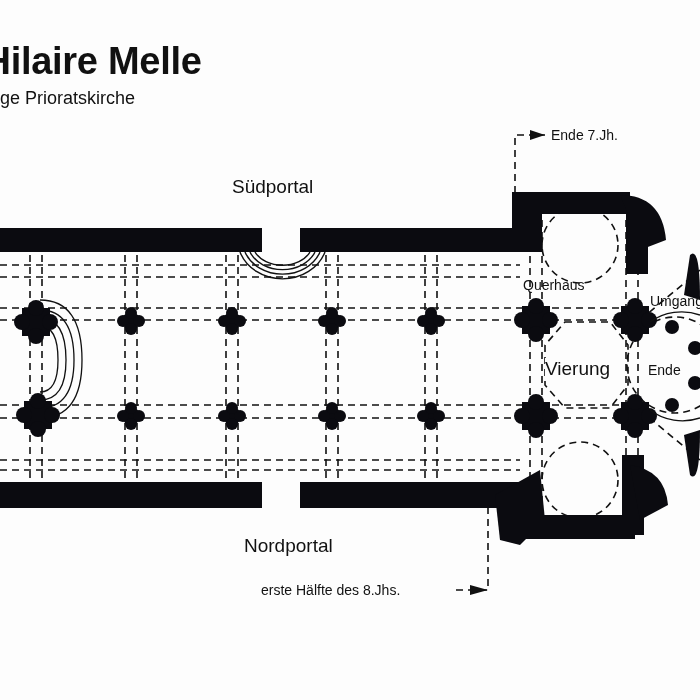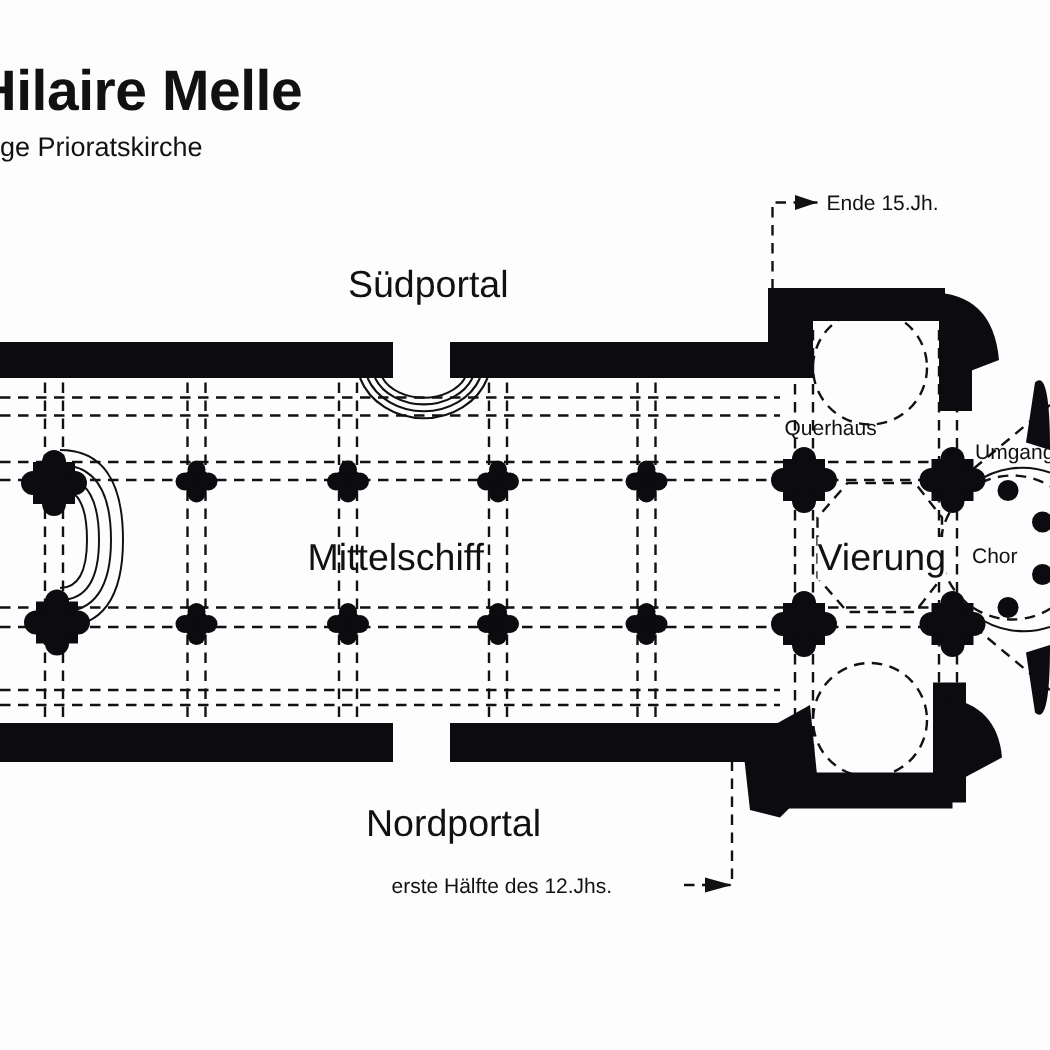--- a/index.html
+++ b/index.html
@@ -1,20 +1,20 @@
 <!DOCTYPE html>
 <html><head>
 <meta charset="utf-8">
 <style>
   html, body { margin:0; padding:0; background:#fdfdfd; }
   #stage { position:relative; width:700px; height:700px; overflow:hidden; background:#fdfdfd; font-family:"Liberation Sans", sans-serif; color:#111; }
   .title { position:absolute; left:-64px; top:40px; font-size:38px; font-weight:bold; letter-spacing:-0.3px; white-space:nowrap; }
   .subtitle { position:absolute; left:-4px; top:88px; font-size:18px; white-space:nowrap; }
   .lbl { position:absolute; white-space:nowrap; }
-  .lbl-big { font-size:25px; }
+  .lbl-big { font-size:19px; }
   .lbl-sm { font-size:14px; }
   svg#plan { position:absolute; left:0; top:0; }
 </style>
 </head>
 <body>
 
 <div id="stage">
 
   <div class="title">nt-Hilaire Melle</div>
   <div class="subtitle">ige Prioratskirche</div>
@@ -133,21 +133,20 @@
       <circle cx="672" cy="405" r="7"></circle>
     </g>
     <g stroke="#111" stroke-width="1.4" fill="none">
       <path d="M650,322 A50,45 0 0 1 700,315"></path>
       <path d="M650,410 A50,45 0 0 0 700,418"></path>
     </g>
   </svg>
 
   <div class="lbl lbl-big" style="left:232px; top:176px;">Südportal</div>
   <div class="lbl lbl-big" style="left:244px; top:535px;">Nordportal</div>
-  <div class="lbl lbl-big" style="left:205px; top:358px;">Mittelschiff</div>
   <div class="lbl lbl-big" style="left:545px; top:358px; background:#fdfdfd;">Vierung</div>
   <div class="lbl lbl-sm" style="left:523px; top:277px;">Querhaus</div>
-  <div class="lbl lbl-sm" style="left:648px; top:362px;">Chor</div>
+  <div class="lbl lbl-sm" style="left:648px; top:362px;">Ende</div>
   <div class="lbl lbl-sm" style="left:650px; top:293px;">Umgang</div>
-  <div class="lbl lbl-sm" style="left:551px; top:127px;">Ende 15.Jh.</div>
-  <div class="lbl lbl-sm" style="left:261px; top:582px;">erste Hälfte des 12.Jhs.</div>
+  <div class="lbl lbl-sm" style="left:551px; top:127px;">Ende 7.Jh.</div>
+  <div class="lbl lbl-sm" style="left:261px; top:582px;">erste Hälfte des 8.Jhs.</div>
 
 </div>
 
 </body></html>

